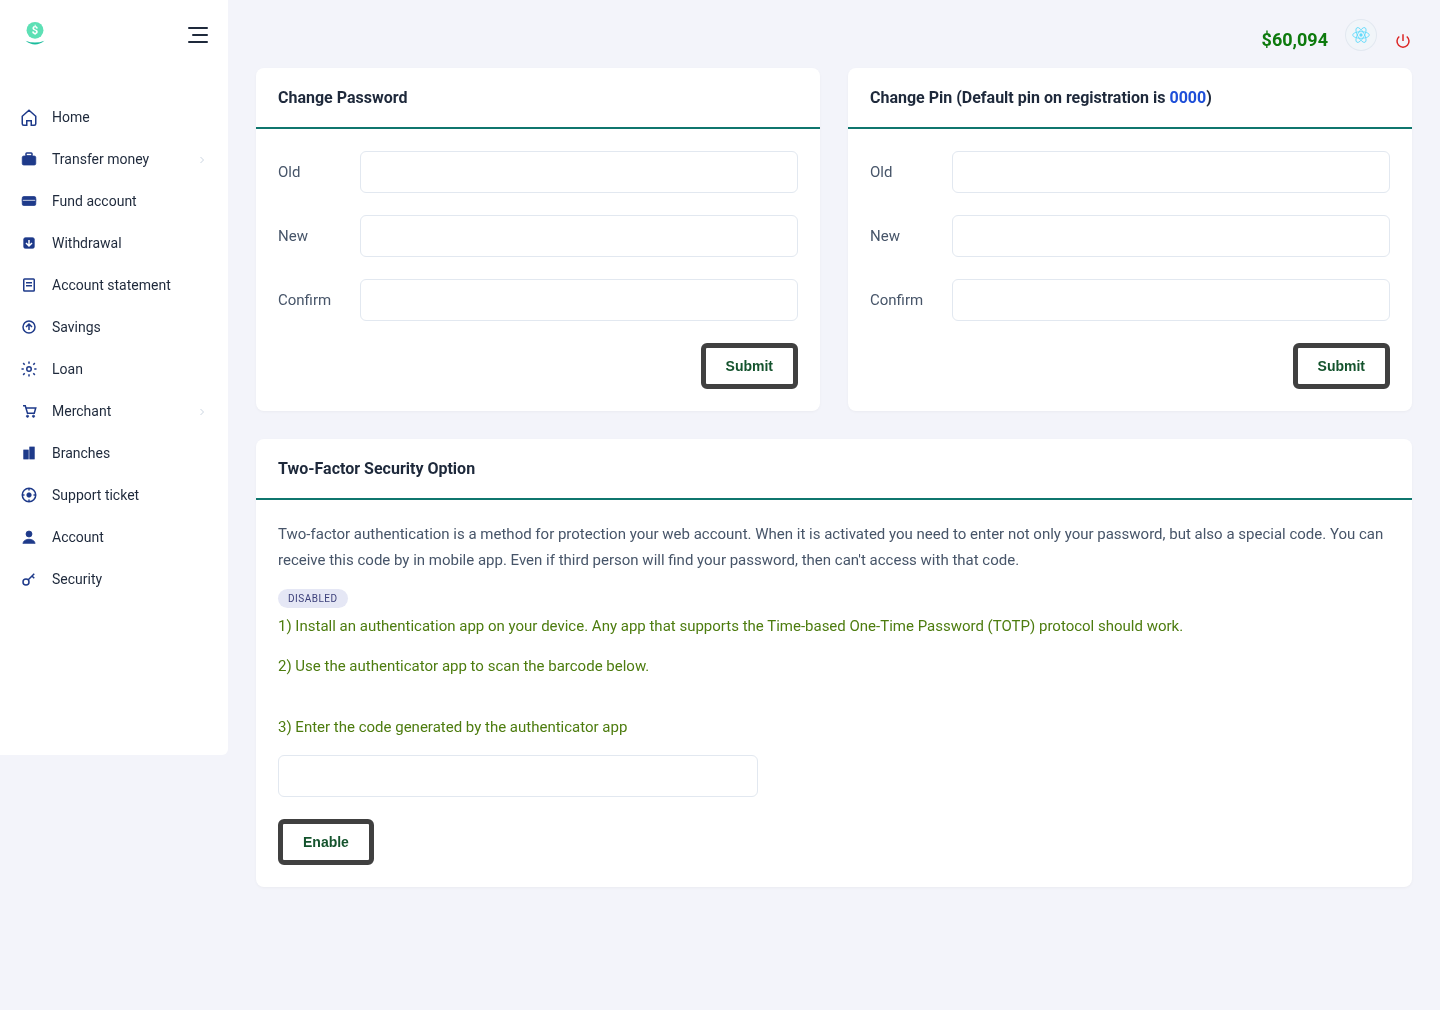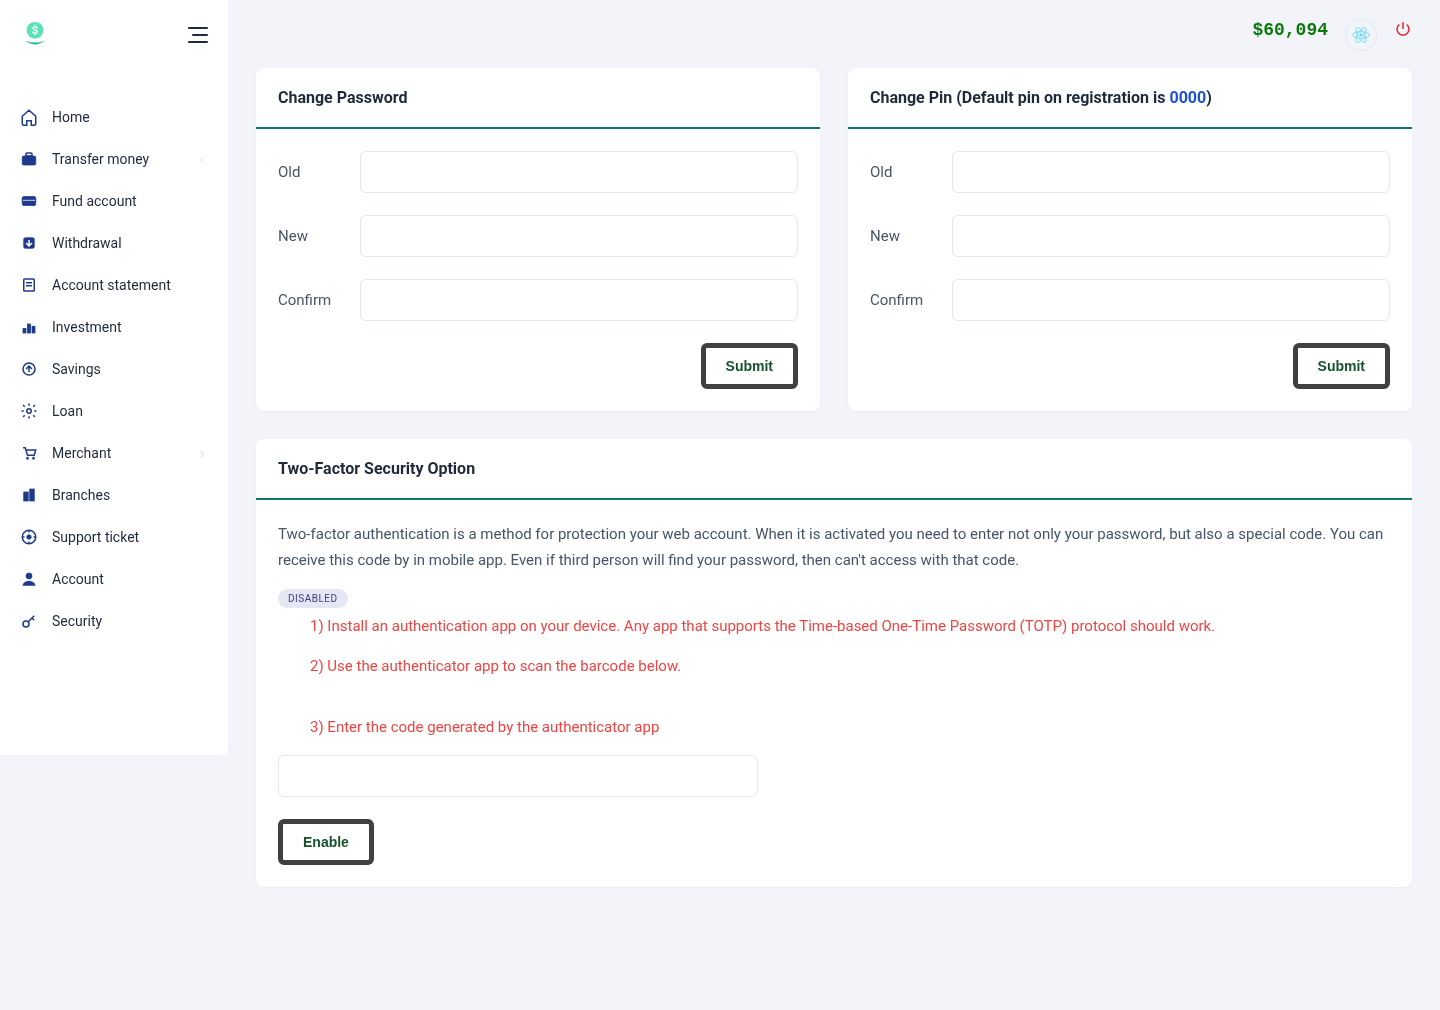--- a/index.html
+++ b/index.html
@@ -100,25 +100,24 @@
       stroke: currentColor;
       stroke-width: 2;
     }
     .main {
       flex: 1;
       display: flex;
       flex-direction: column;
     }
     .topbar {
       display: flex;
-      align-items: flex-start;
+      align-items: flex-end;
       justify-content: flex-end;
       padding: 20px 28px 8px 28px;
       gap: 18px;
-      font-family: Liberation Mono, monospace;
     }
     .balance {
       font-size: 18px;
       font-weight: 700;
       color: #0d7a0d;
     }
     .atom-icon {
       width: 30px;
       height: 30px;
       border-radius: 50%;
@@ -225,24 +224,23 @@
       color: #3b3f7a;
       font-size: 10px;
       font-weight: 400;
       letter-spacing: 0.5px;
       padding: 4px 10px;
       border-radius: 12px;
       margin-bottom: 6px;
     }
     .step {
       font-size: 15px;
-      color: #ef4444;
+      color: #4d7c0f;
       line-height: 1.7;
       margin-bottom: 14px;
-      margin-left: 32px;
     }
     .step-gap {
       margin-bottom: 36px;
     }
     .number-input {
       width: 480px;
       height: 42px;
       border: 1px solid #e2e8f0;
       border-radius: 6px;
       padding: 0 12px;
@@ -316,30 +314,20 @@
       </div>
       <div class="nav-item">
         <span class="nav-icon">
           <svg viewBox="0 0 24 24">
               <rect x="5" y="4" width="14" height="16" rx="1" fill="none" stroke="#1e3a8a" stroke-width="2"></rect>
               <line x1="8" y1="9" x2="16" y2="9" stroke="#1e3a8a" stroke-width="2"></line>
               <line x1="8" y1="13" x2="16" y2="13" stroke="#1e3a8a" stroke-width="2"></line>
             </svg>
         </span>
         <span class="nav-label">Account statement</span>
-      </div>
-      <div class="nav-item">
-        <span class="nav-icon">
-          <svg viewBox="0 0 24 24">
-              <rect x="4" y="14" width="4" height="6" fill="#1e3a8a"></rect>
-              <rect x="10" y="8" width="4" height="12" fill="#1e3a8a"></rect>
-              <rect x="16" y="11" width="4" height="9" fill="#1e3a8a"></rect>
-            </svg>
-        </span>
-        <span class="nav-label">Investment</span>
       </div>
       <div class="nav-item">
         <span class="nav-icon">
           <svg viewBox="0 0 24 24">
               <circle cx="12" cy="12" r="8" fill="none" stroke="#1e3a8a" stroke-width="2"></circle>
               <path d="M8 12l4-4 4 4M12 8v8" fill="none" stroke="#1e3a8a" stroke-width="2"></path>
             </svg>
         </span>
         <span class="nav-label">Savings</span>
       </div>

